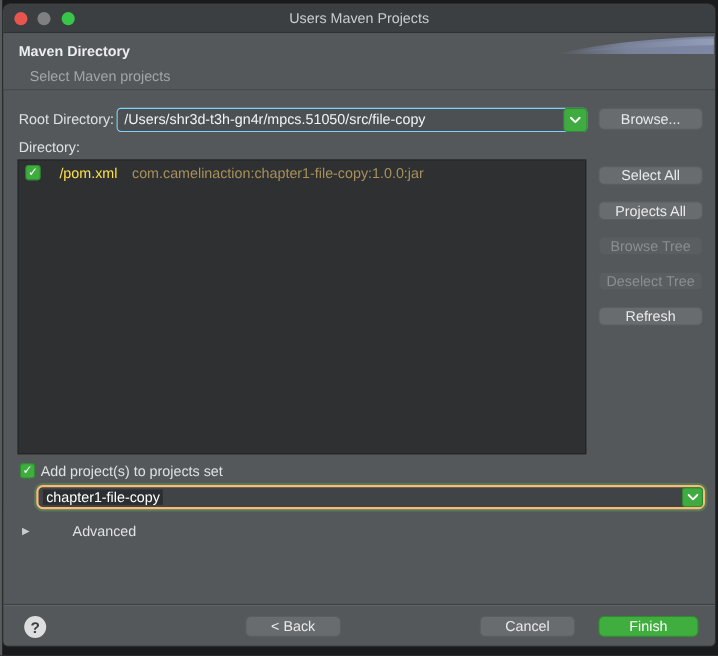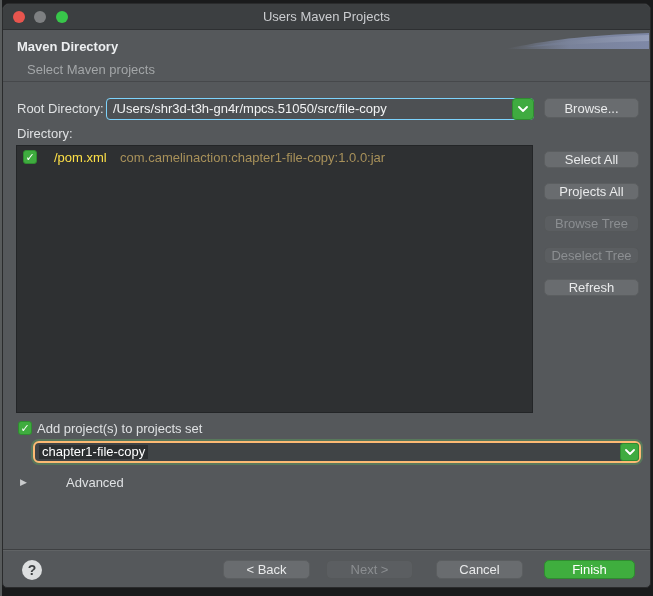--- a/index.html
+++ b/index.html
@@ -196,18 +196,17 @@
           </svg>
       </span>
     </div>
 
     <span class="adv-tri">▶</span>
     <div class="lbl adv-label">Advanced</div>
 
     <div class="bottom-sep"></div>
     <div class="help-circle">?</div>
     <div class="btn bb bb-back">&lt; Back</div>
-    <div class="btn bb bb-next disabled">Next &gt;</div>
     <div class="btn bb bb-cancel">Cancel</div>
     <div class="btn bb bb-finish green">Finish</div>
 
   </div>
 </div>
 
 </body></html>

